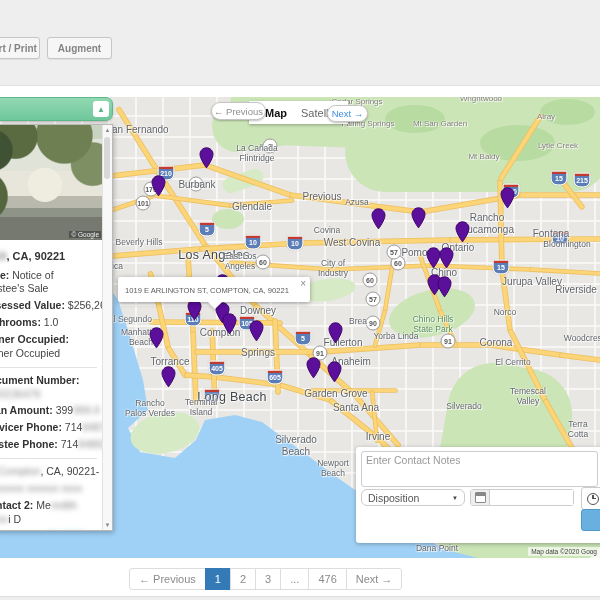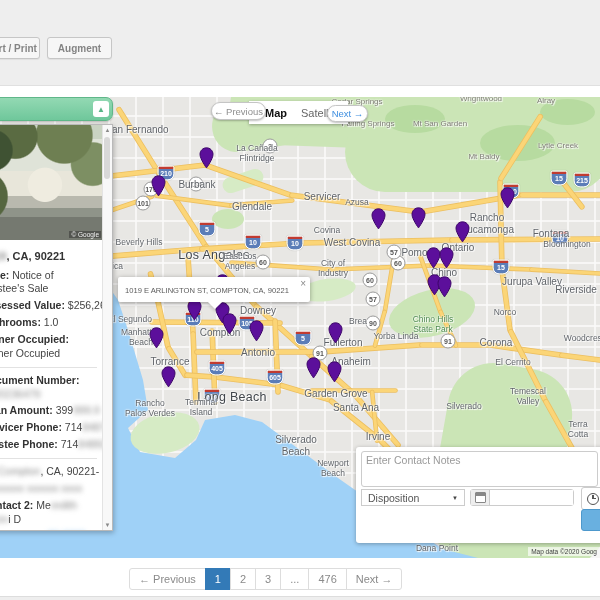--- a/index.html
+++ b/index.html
@@ -105,21 +105,21 @@
   .blur.link{color:#6fb5ef}
   .plink{color:#58aff0;cursor:pointer}
 
   
   .formcard{position:absolute;left:356px;top:350px;width:256px;height:96px;background:#fff;z-index:15;
     border-radius:3px;box-shadow:0 1px 4px rgba(0,0,0,.3)}
   .formcard textarea{position:absolute;left:5px;top:4px;width:227px;height:30px;border:1px solid #ccc;
     border-radius:3px;resize:none;font-family:"Liberation Sans",sans-serif;font-size:10.5px;
     color:#555;padding:2px 4px}
   .formcard textarea::placeholder{color:#9a9a9a}
-  .fselect{position:absolute;height:17px;border:1px solid #ccc;border-radius:0;background:#fff;
+  .fselect{position:absolute;height:17px;border:1px solid #ccc;border-radius:6px;background:#fff;
     font-size:10.5px;color:#555;display:flex;align-items:center;justify-content:space-between;
     padding:0 6px;box-sizing:border-box;cursor:pointer}
   .fselect .caret{font-size:6px;color:#444}
   .sel-dispo{left:5px;top:42px;width:104px}
   .sel-pending{left:5px;top:64px;width:104px}
   .sel-action{left:114px;top:64px;width:104px}
   .dategrp{position:absolute;left:114px;top:42px;width:104px;height:17px;border:1px solid #ccc;
     border-radius:3px;background:#fff;display:flex;box-sizing:border-box}
   .dategrp .calcell{width:18px;background:#eee;border-right:1px solid #ccc;display:flex;
     align-items:center;justify-content:center}
@@ -251,21 +251,21 @@
       <div class="shield s" style="left: 448px; top: 244px;">91</div>
       <div class="shield s" style="left: 394px; top: 155px;">57</div>
       <div class="shield s" style="left: 373px; top: 202px;">57</div>
       <div class="shield i" style="left: 501px; top: 170px;">15</div>
       <div class="shield i" style="left: 559px; top: 81px;">15</div>
       <div class="shield i" style="left: 582px; top: 83px;">215</div>
       <div class="shield s" style="left: 373px; top: 226px;">90</div>
       <div class="mlabel " style="left: 137px; top: 33px;">San Fernando</div>
       <div class="mlabel " style="left: 197px; top: 88px;">Burbank</div>
       <div class="mlabel " style="left: 252px; top: 110px;">Glendale</div>
-      <div class="mlabel " style="left: 322px; top: 100px;">Servicer</div>
+      <div class="mlabel " style="left: 322px; top: 100px;">Previous</div>
       <div class="mlabel small" style="left: 257px; top: 57px;">La Cañada
 Flintridge</div>
       <div class="mlabel small" style="left: 139px; top: 146px;">Beverly Hills</div>
       <div class="mlabel big" style="left: 214px; top: 158px;">Los Angeles</div>
       <div class="mlabel small" style="left: 240px; top: 165px;">East Los
 Angeles</div>
       <div class="mlabel small" style="left: 97px; top: 170px;">Santa Monica</div>
       <div class="mlabel " style="left: 352px; top: 146px;">West Covina</div>
       <div class="mlabel small" style="left: 327px; top: 134px;">Covina</div>
       <div class="mlabel small" style="left: 357px; top: 106px;">Azusa</div>
@@ -294,37 +294,37 @@
       <div class="mlabel " style="left: 351px; top: 265px;">Anaheim</div>
       <div class="mlabel " style="left: 336px; top: 297px;">Garden Grove</div>
       <div class="mlabel " style="left: 356px; top: 311px;">Santa Ana</div>
       <div class="mlabel " style="left: 378px; top: 340px;">Irvine</div>
       <div class="mlabel " style="left: 296px; top: 348px;">Silverado
 Beach</div>
       <div class="mlabel small" style="left: 333px; top: 372px;">Newport
 Beach</div>
       <div class="mlabel " style="left: 258px; top: 214px;">Downey</div>
       <div class="mlabel " style="left: 220px; top: 236px;">Compton</div>
-      <div class="mlabel " style="left: 258px; top: 256px;">Antonio</div>
+      <div class="mlabel " style="left: 258px; top: 256px;">Springs</div>
       <div class="mlabel big" style="left: 232px; top: 300px;">Long Beach</div>
       <div class="mlabel small" style="left: 201px; top: 311px;">Terminal
 Island</div>
       <div class="mlabel " style="left: 170px; top: 265px;">Torrance</div>
       <div class="mlabel small" style="left: 141px; top: 241px;">Manhattan
 Beach</div>
       <div class="mlabel small" style="left: 130px; top: 223px;">El Segundo</div>
       <div class="mlabel small" style="left: 150px; top: 312px;">Rancho
 Palos Verdes</div>
       <div class="mlabel small" style="left: 437px; top: 452px;">Dana Point</div>
       <div class="mlabel park" style="left: 433px; top: 228px;">Chino Hills
 State Park</div>
       <div class="mlabel peak" style="left: 440px; top: 27px;">Mt San Garden</div>
       <div class="mlabel peak" style="left: 484px; top: 60px;">Mt Baldy</div>
       <div class="mlabel peak" style="left: 558px; top: 49px;">Lytle Creek</div>
-      <div class="mlabel peak" style="left: 546px; top: 4px;">Alray</div>
+      <div class="mlabel peak" style="left: 546px; top: 20px;">Alray</div>
       <div class="mlabel peak" style="left: 481px; top: 2px;">Wrightwood</div>
       <div class="mlabel peak" style="left: 368px; top: 27px;">Falling Springs</div>
       <div class="mlabel peak" style="left: 357px; top: 5px;">Cedar Springs</div>
       <div class="pin" style="left: 198.5px; top: 50px;"><svg width="15" height="22" viewBox="0 0 15 22">
           <path d="M7.5.8C3.9.8 1 3.7 1 7.3c0 4.8 6.5 13.6 6.5 13.6S14 12.1 14 7.3C14 3.7 11.1.8 7.5.8z" fill="#5c0f9b" stroke="#3d0668" stroke-width="1"></path>
         </svg></div>
       <div class="pin" style="left: 150.5px; top: 78px;"><svg width="15" height="22" viewBox="0 0 15 22">
           <path d="M7.5.8C3.9.8 1 3.7 1 7.3c0 4.8 6.5 13.6 6.5 13.6S14 12.1 14 7.3C14 3.7 11.1.8 7.5.8z" fill="#5c0f9b" stroke="#3d0668" stroke-width="1"></path>
         </svg></div>
       <div class="pin" style="left: 499.5px; top: 90px;"><svg width="15" height="22" viewBox="0 0 15 22">

